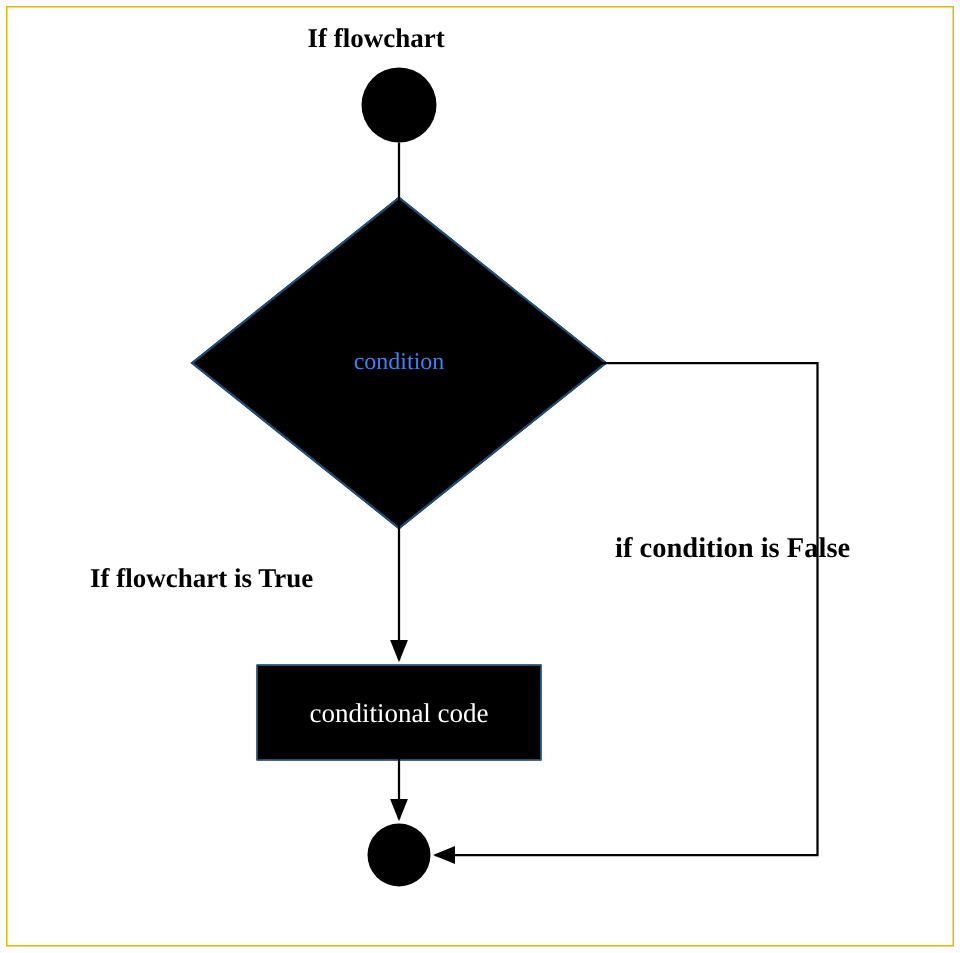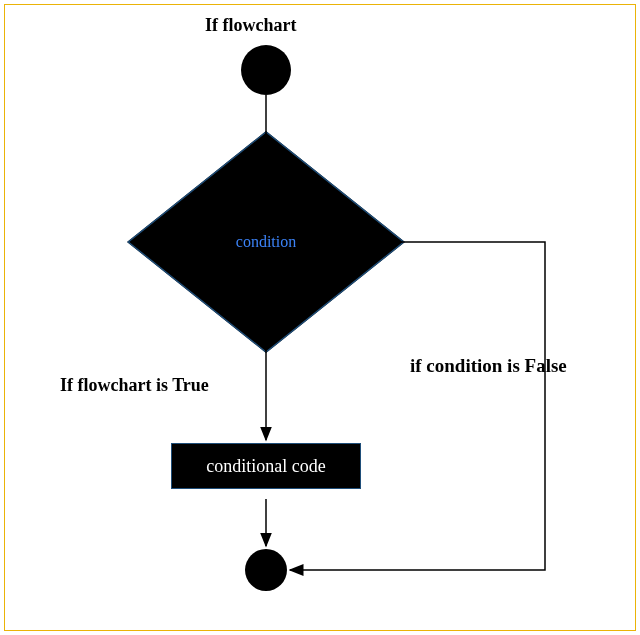--- a/index.html
+++ b/index.html
@@ -75,21 +75,21 @@
       left: 405px;
       font-weight: bold;
       font-size: 19px;
       color: #000;
     }
     .code-box {
       position: absolute;
       top: 438px;
       left: 166px;
       width: 190px;
-      height: 46px;
+      height: 64px;
       background: #000;
       border: 1px solid #1f4e79;
       display: flex;
       align-items: center;
       justify-content: center;
       color: #fff;
       font-size: 18px;
     }
     .end-node {
       position: absolute;

